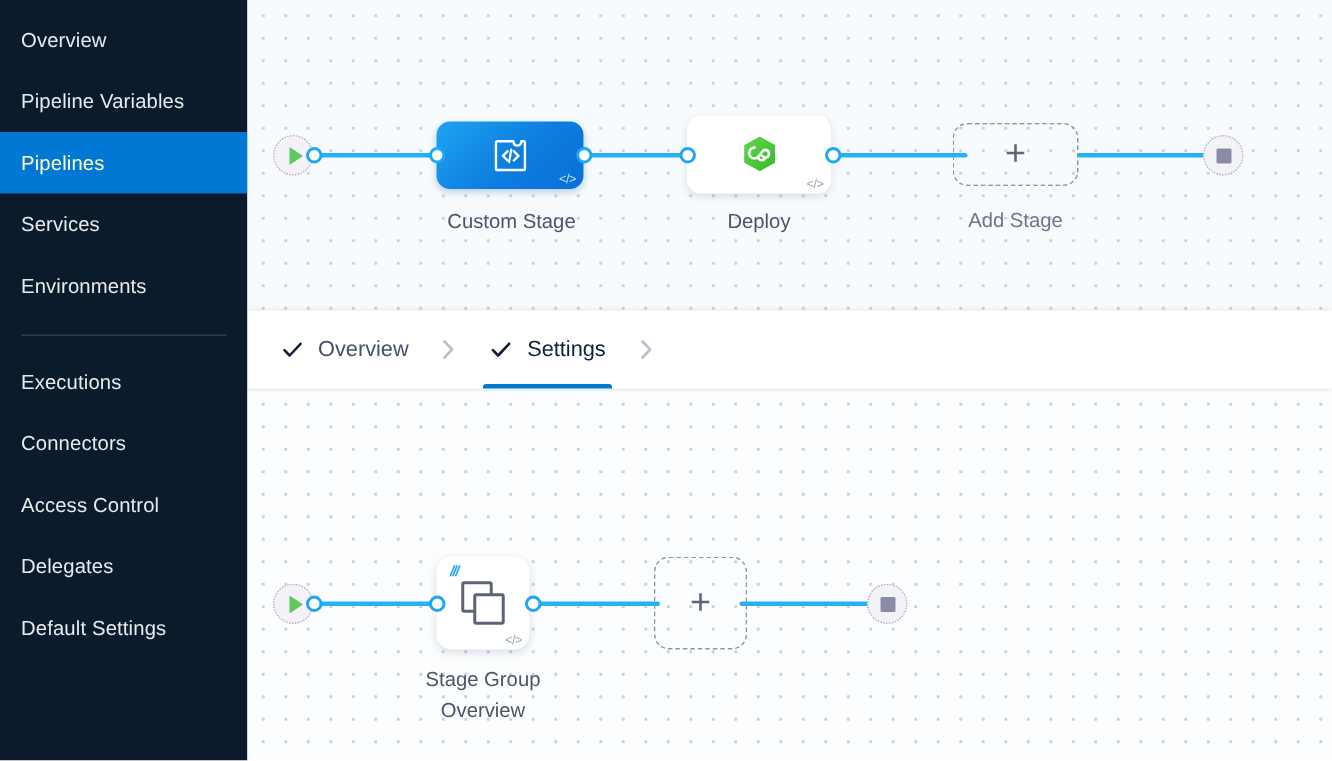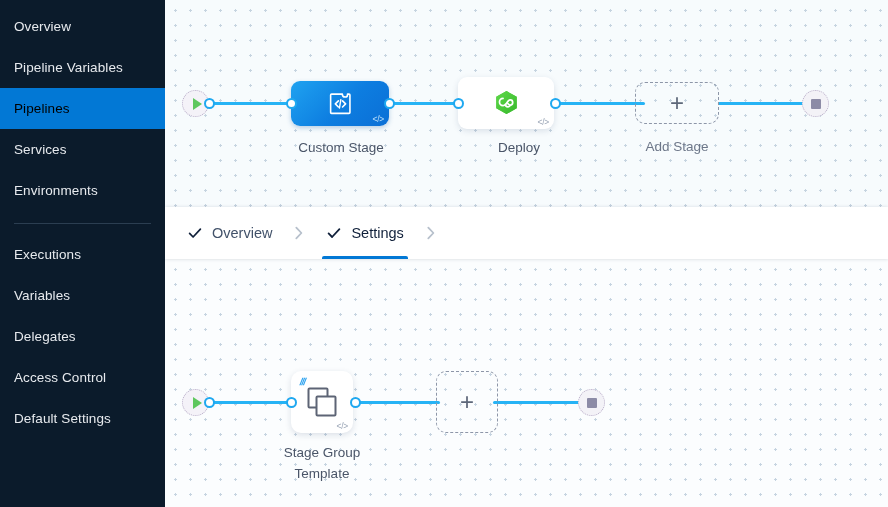--- a/index.html
+++ b/index.html
@@ -36,21 +36,21 @@
     align-items: center;
     padding-left: 14px;
     color: #e7eaee;
     font-size: 13.5px;
     letter-spacing: 0.1px;
     box-sizing: border-box;
     cursor: pointer;
   }
   .nav-item.active {
     background: #0278d5;
-    color: #000000;
+    color: #fef9c3;
   }
   .nav-divider {
     height: 1px;
     background: #2b3e51;
     margin: 12px 14px 10px 14px;
   }
   .nav-section-label {
     color: #9fa9b4;
     font-size: 10.5px;
     letter-spacing: 1.3px;
@@ -295,27 +295,27 @@
       <span>Environments</span>
     </div>
 
     <div class="nav-divider"></div>
 
 
     <div class="nav-item">
       <span>Executions</span>
     </div>
     <div class="nav-item">
-      <span>Variables</span>
+      <span>Connectors</span>
+    </div>
+    <div class="nav-item">
+      <span>Access Control</span>
     </div>
     <div class="nav-item">
       <span>Delegates</span>
-    </div>
-    <div class="nav-item">
-      <span>Access Control</span>
     </div>
     <div class="nav-item">
       <span>Default Settings</span>
     </div>
   </nav>
 
   <div class="main">
 
     <div class="canvas canvas-top">
       <div class="node-layer">
@@ -353,21 +353,21 @@
                 <stop offset="1" stop-color="#37b82c"></stop>
               </linearGradient>
             </defs>
             <path d="M13.2 11.4c-2.2 0-3.9 1.8-3.9 4s1.7 4 3.9 4c1.3 0 2.3-.7 3-1.6l2.6-3.4c.6-.8 1.4-1.3 2.3-1.3 1.5 0 2.7 1.2 2.7 2.8s-1.2 2.8-2.7 2.8c-.9 0-1.7-.5-2.3-1.3" stroke="#ffffff" stroke-width="1.9" stroke-linecap="round" fill="none"></path>
             <path d="M20.8 19.4c-.6.8-1.4 1.3-2.3 1.3-1.5 0-2.7-1.2-2.7-2.8" stroke="#ffffff" stroke-width="1.9" stroke-linecap="round" fill="none"></path>
           </svg>
           <span class="code-badge on-white">&lt;/&gt;</span>
         </div>
         <div class="port" style="left:288px; top:98px;"></div>
         <div class="port" style="left:385px; top:98px;"></div>
-        <div class="node-label" style="left:274px; top:137px; width:160px;">Deploy</div>
+        <div class="node-label" style="left:261px; top:137px; width:160px;">Deploy</div>
 
         <div class="add-node add-stage-box" style="left:470px; top:82px;">
           <span class="plus-glyph">+</span>
         </div>
         <div class="node-label muted" style="left:432px; top:136px; width:160px;">Add Stage</div>
 
         <div class="port" style="left:648px; top:98px;"></div>
         <div class="end-node" style="left:637px; top:90px;">
           <div class="stop-sq"></div>
         </div>
@@ -426,21 +426,21 @@
           <span class="tmpl-mark">///</span>
           <svg width="36" height="36" viewBox="0 0 36 36" fill="none">
             <rect x="4.5" y="4.5" width="19" height="19" rx="1" stroke="#5d6475" stroke-width="2" fill="#ffffff"></rect>
             <rect x="12.5" y="12.5" width="19" height="19" rx="1" stroke="#5d6475" stroke-width="2" fill="#ffffff"></rect>
           </svg>
           <span class="code-badge on-white">&lt;/&gt;</span>
         </div>
         <div class="port" style="left:121px; top:138px;"></div>
         <div class="port" style="left:185px; top:138px;"></div>
         <div class="node-label" style="left:77px; top:183px; width:160px;">Stage Group
-Template</div>
+Overview</div>
 
         <div class="add-node add-step-box" style="left:271px; top:112px;">
           <span class="plus-glyph">+</span>
         </div>
 
         <div class="port" style="left:424px; top:138px;"></div>
         <div class="end-node" style="left:413px; top:130px;">
           <div class="stop-sq"></div>
         </div>
 

